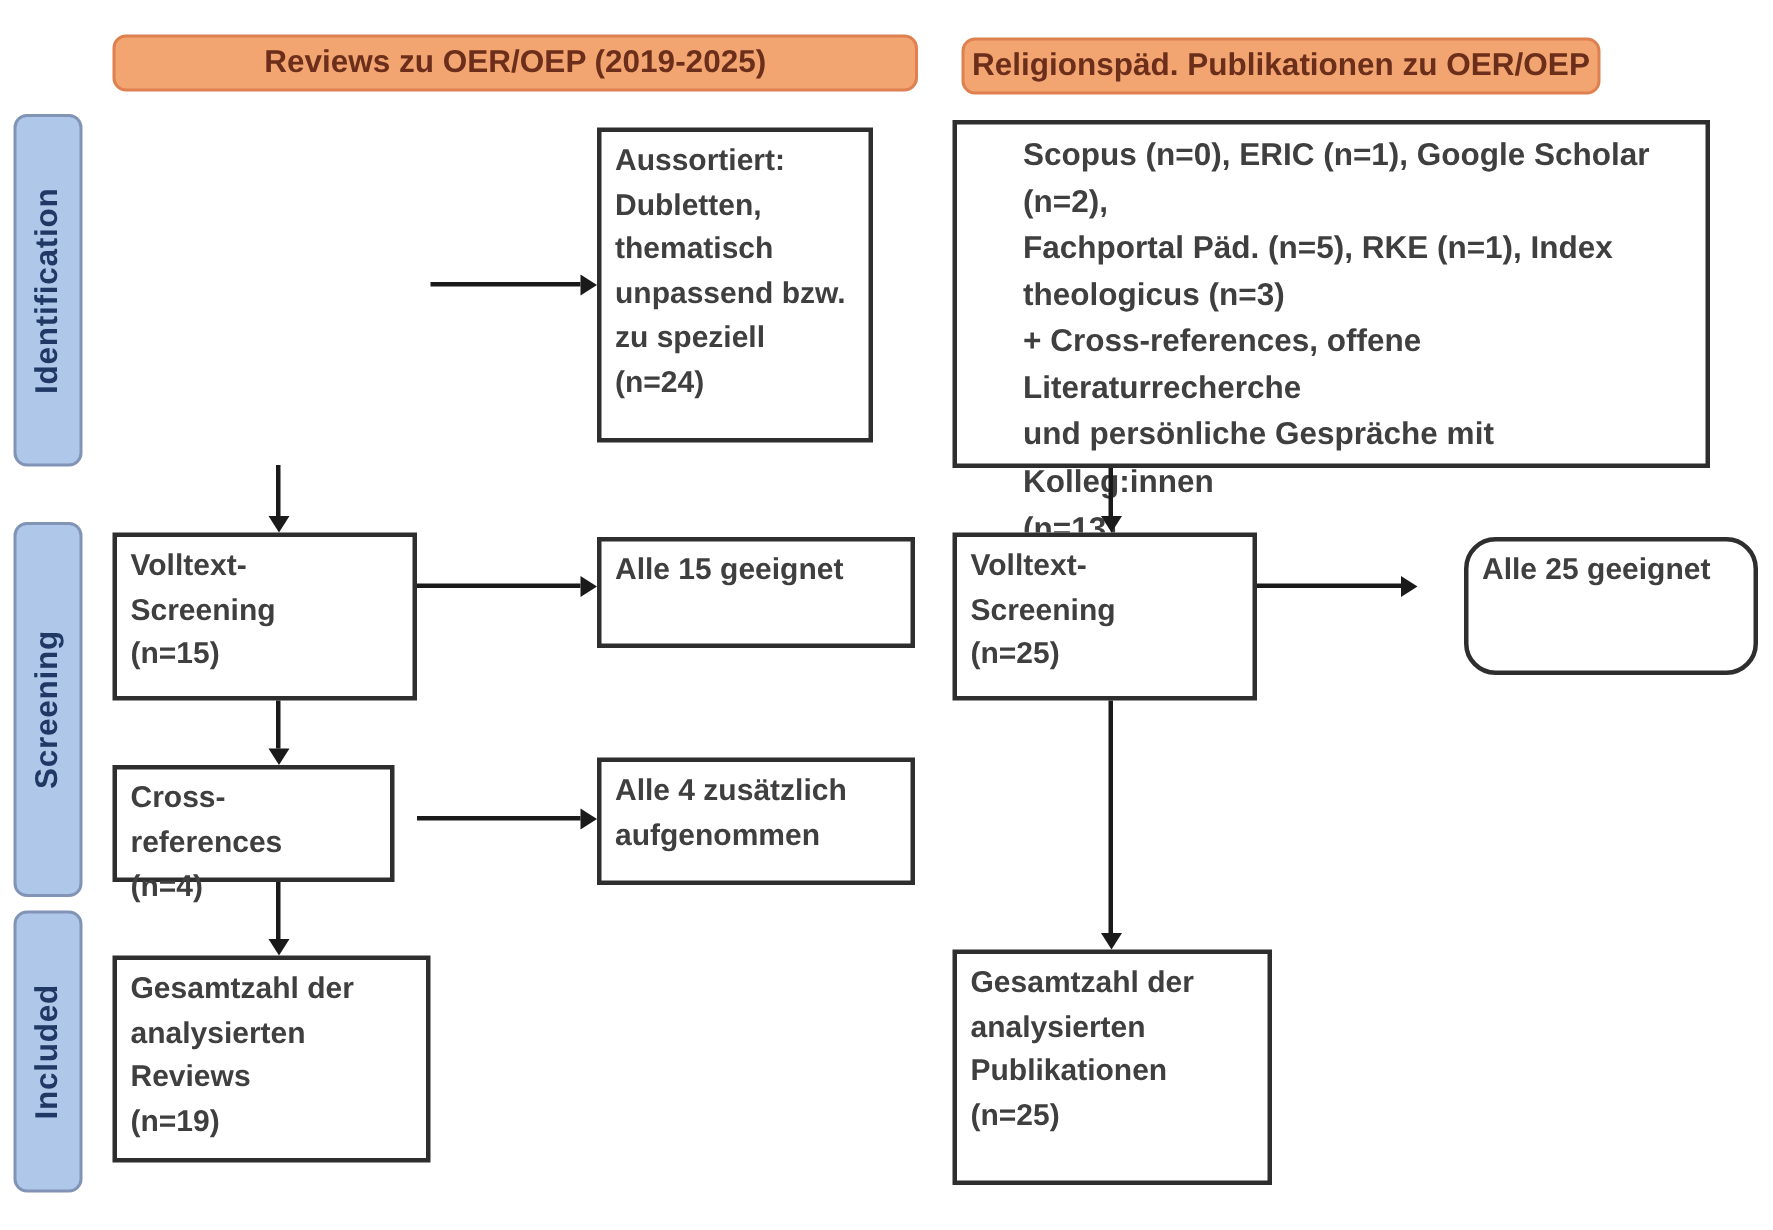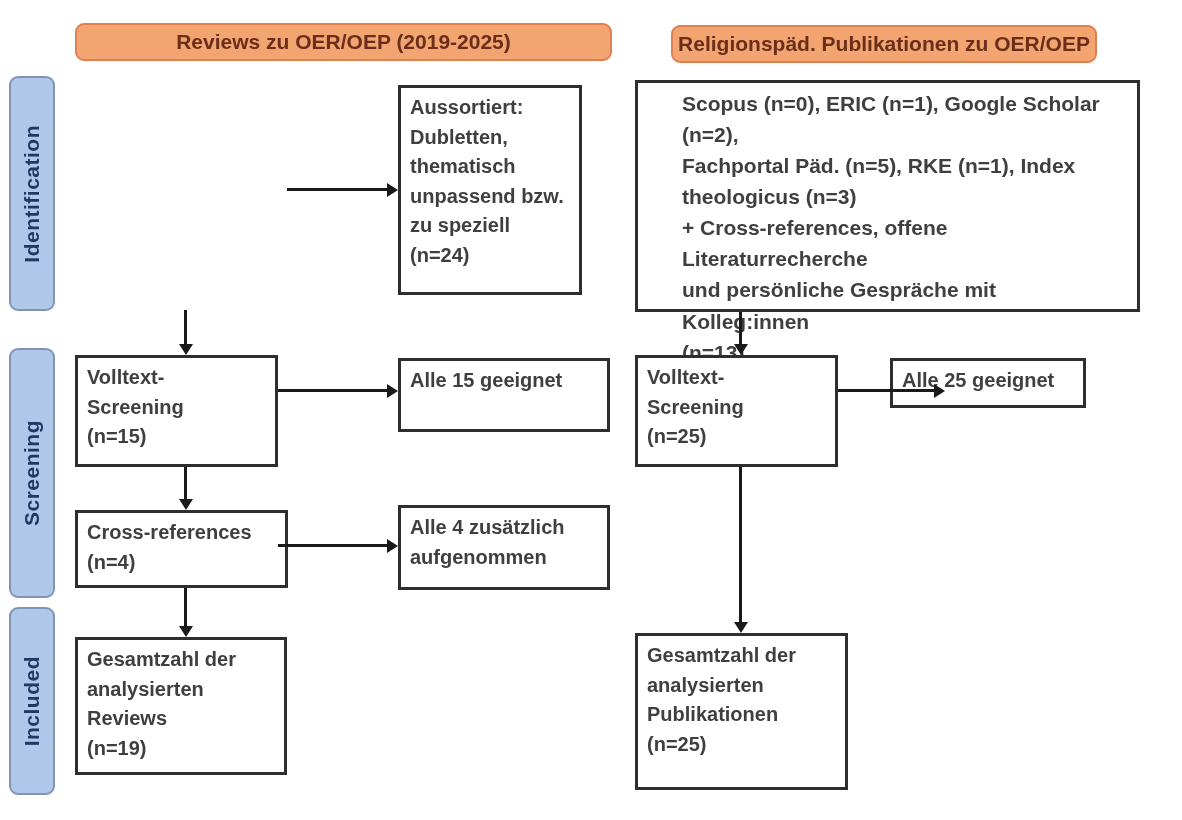--- a/index.html
+++ b/index.html
@@ -70,21 +70,21 @@
     border-left:7px solid transparent;
     border-right:7px solid transparent;
   }
 </style>
 </head>
 <body>
 
 <div id="canvas">
 
   <div class="hdr" style="left:75px;top:23px;width:537px;height:38px;">Reviews zu OER/OEP (2019-2025)</div>
-  <div class="hdr" style="left:671px;top:25px;width:426px;height:38px;">Religionspäd. Publikationen zu OER/OEP</div>
+  <div class="hdr" style="left:641px;top:25px;width:426px;height:38px;">Religionspäd. Publikationen zu OER/OEP</div>
 
   <div class="stage" style="left:9px;top:76px;width:46px;height:235px;">
     <span>Identification</span>
   </div>
   <div class="stage" style="left:9px;top:348px;width:46px;height:250px;">
     <span>Screening</span>
   </div>
   <div class="stage" style="left:9px;top:607px;width:46px;height:188px;">
     <span>Included</span>
   </div>
@@ -92,40 +92,40 @@
   <div class="fbox" style="left:398px;top:85px;width:184px;height:210px;">Aussortiert:
 Dubletten,
 thematisch
 unpassend bzw.
 zu speziell
 (n=24)</div>
   <div class="fbox" style="left:75px;top:355px;width:203px;height:112px;">Volltext-
 Screening
 (n=15)</div>
   <div class="fbox" style="left:398px;top:358px;width:212px;height:74px;">Alle 15 geeignet</div>
-  <div class="fbox" style="left:75px;top:510px;width:213px;height:78px;">Cross-references
+  <div class="fbox" style="left:75px;top:510px;width:188px;height:78px;">Cross-references
 (n=4)</div>
   <div class="fbox" style="left:398px;top:505px;width:212px;height:85px;">Alle 4 zusätzlich
 aufgenommen</div>
   <div class="fbox" style="left:75px;top:637px;width:212px;height:138px;">Gesamtzahl der
 analysierten
 Reviews
 (n=19)</div>
 
   <div class="fbox small" style="left:635px;top:80px;width:505px;height:232px;">Scopus (n=0), ERIC (n=1), Google Scholar (n=2),
 Fachportal Päd. (n=5), RKE (n=1), Index
 theologicus (n=3)
 + Cross-references, offene Literaturrecherche
 und persönliche Gespräche mit Kolleg:innen
 (n=13)
 Gesamt n=25</div>
   <div class="fbox" style="left:635px;top:355px;width:203px;height:112px;">Volltext-
 Screening
 (n=25)</div>
-  <div class="fbox" style="left:890px;top:358px;width:196px;height:50px;">Alle 25 geeignet</div>
+  <div class="fbox" style="left:976px;top:358px;width:196px;height:92px;border-radius:21px;">Alle 25 geeignet</div>
   <div class="fbox" style="left:635px;top:633px;width:213px;height:157px;">Gesamtzahl der
 analysierten
 Publikationen
 (n=25)</div>
 
   <div class="arrow-right" style="left:287px;top:188px;width:100px;"></div>
   <div class="arrow-down" style="left:184px;top:310px;height:34px;"></div>
   <div class="arrow-right" style="left:278px;top:389px;width:109px;"></div>
   <div class="arrow-down" style="left:184px;top:467px;height:32px;"></div>
   <div class="arrow-right" style="left:278px;top:544px;width:109px;"></div>

